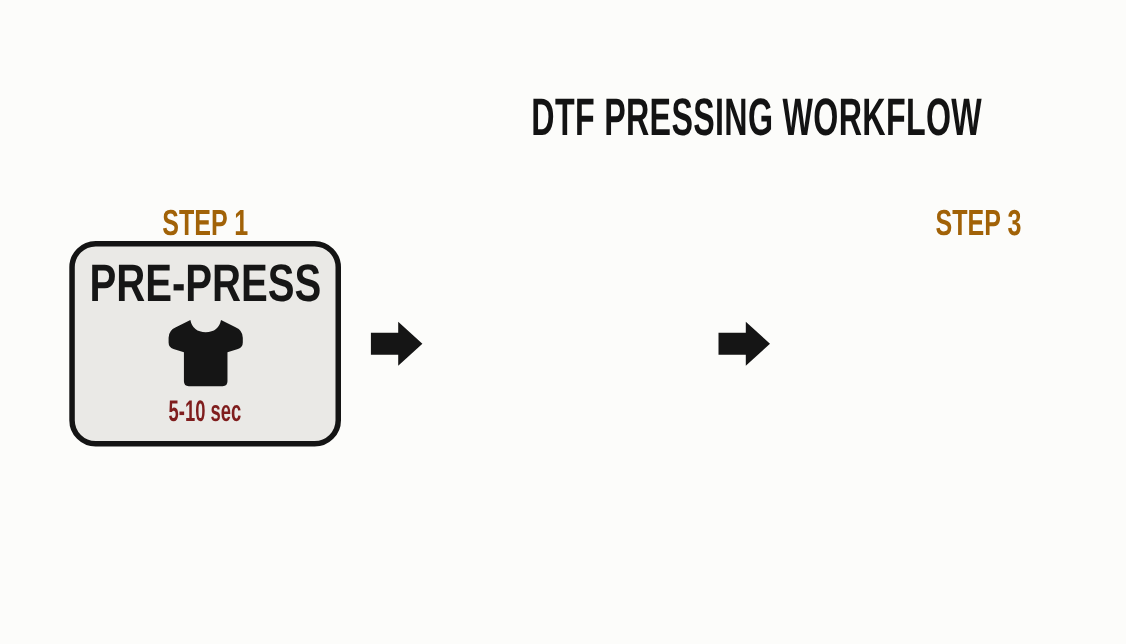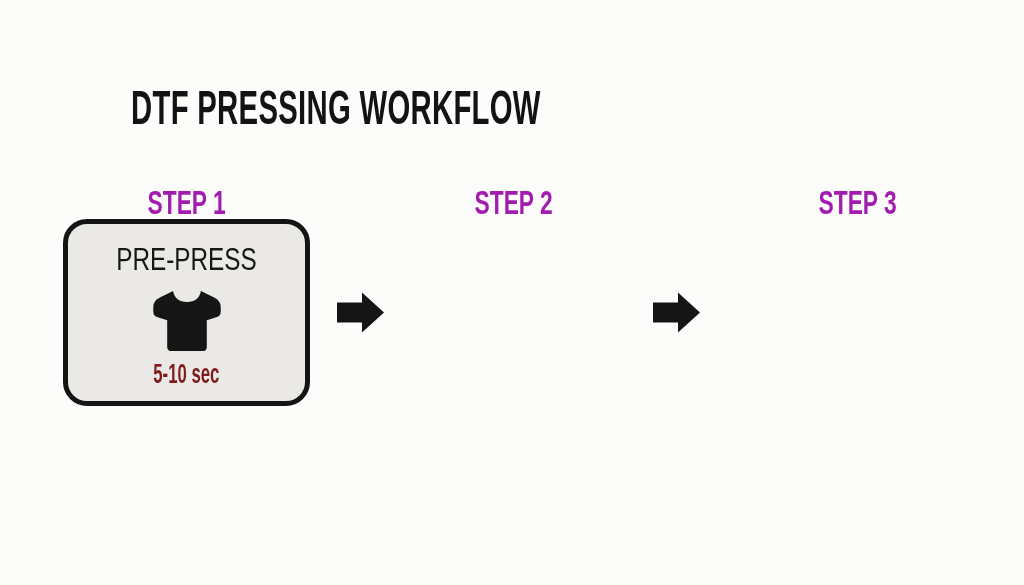--- a/index.html
+++ b/index.html
@@ -21,57 +21,57 @@
     display: inline-block;
     white-space: nowrap;
     transform: scaleX(var(--sx, 0.7));
     transform-origin: 50% 50%;
   }
   .title {
     position: absolute;
     top: 84px;
     left: 0;
     width: 100%;
-    text-align: left;
+    text-align: right;
     font-size: 48px;
     font-weight: bold;
     line-height: 1.0;
     letter-spacing: 0.5px;
     color: #131313;
   }
   .step {
     position: absolute;
     top: 186px;
     width: 247px;
     text-align: center;
   }
   .step-1 { left: 63px; }
   .step-2 { left: 390px; }
-  .step-3 { left: 710px; padding-left: 24px; }
+  .step-3 { left: 742px; padding-left: 24px; }
   .step-label {
     font-size: 33px;
     font-weight: bold;
     line-height: 33px;
-    color: #a21caf;
+    color: #a16207;
   }
   .box {
     box-sizing: border-box;
     height: 187px;
     width: 247px;
     background: #eae9e6;
     border: 5px solid #141414;
     border-radius: 24px;
     display: flex;
     flex-direction: column;
     align-items: center;
     padding-top: 14px;
   }
   .step-name {
-    font-size: 32px;
-    font-weight: normal;
+    font-size: 48px;
+    font-weight: bold;
     line-height: 42px;
     color: #161616;
   }
   .icon-wrap {
     height: 70px;
     margin-top: 6px;
     display: flex;
     align-items: center;
     justify-content: center;
   }
@@ -118,23 +118,20 @@
         <span class="sx" style="--sx:0.62">5-10 sec</span>
       </div>
     </div>
   </div>
 
   <svg class="arrow arrow-1" viewBox="0 0 48 40">
     <polygon fill="#151515" points="0,10 25,10 25,0 47,20 25,40 25,30 0,30"></polygon>
   </svg>
 
   <div class="step step-2">
-    <div class="step-label">
-      <span class="sx" style="--sx:0.69">STEP 2</span>
-    </div>
   </div>
 
   <svg class="arrow arrow-2" viewBox="0 0 48 40">
     <polygon fill="#151515" points="0,10 25,10 25,0 47,20 25,40 25,30 0,30"></polygon>
   </svg>
 
   <div class="step step-3">
     <div class="step-label">
       <span class="sx" style="--sx:0.69">STEP 3</span>
     </div>

